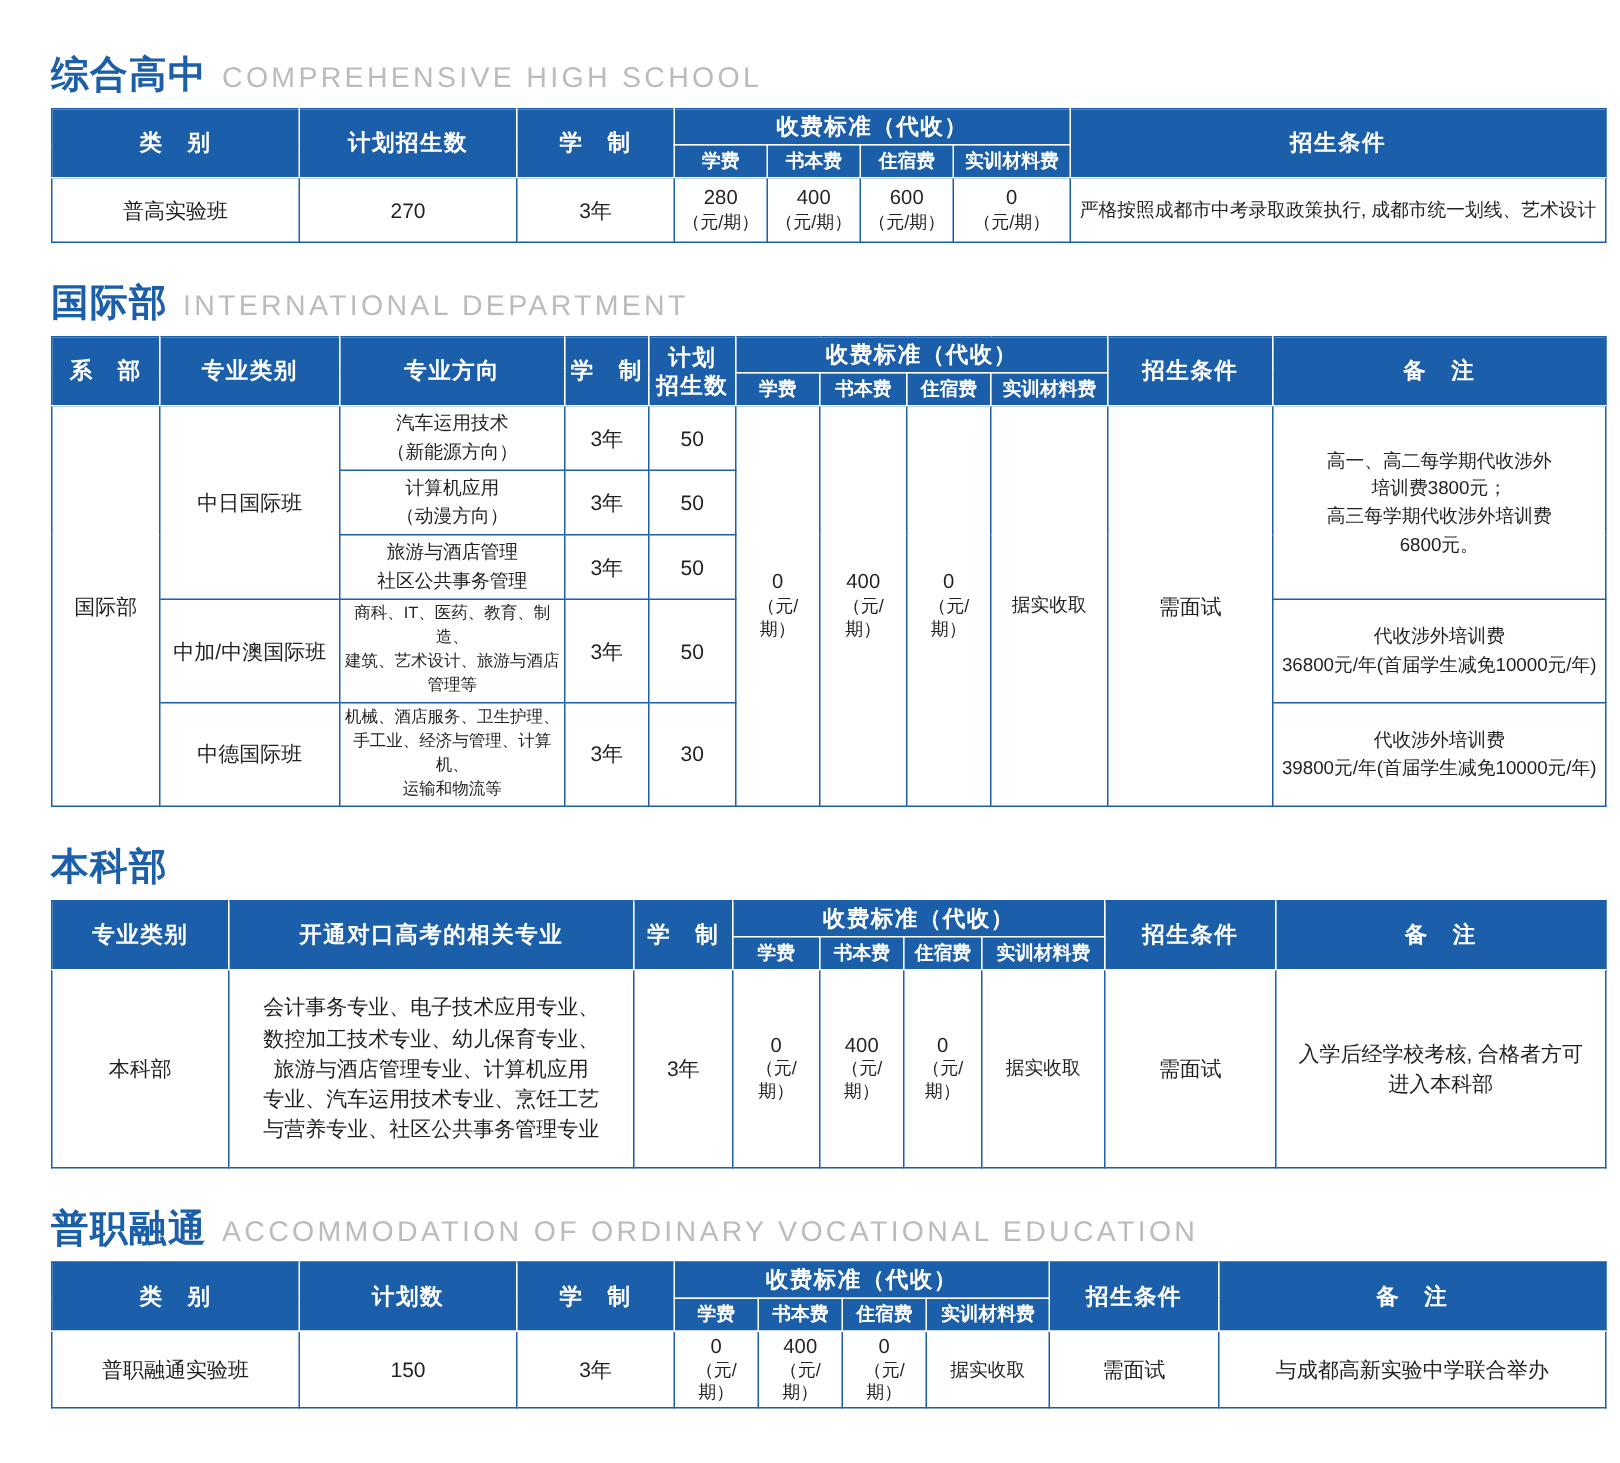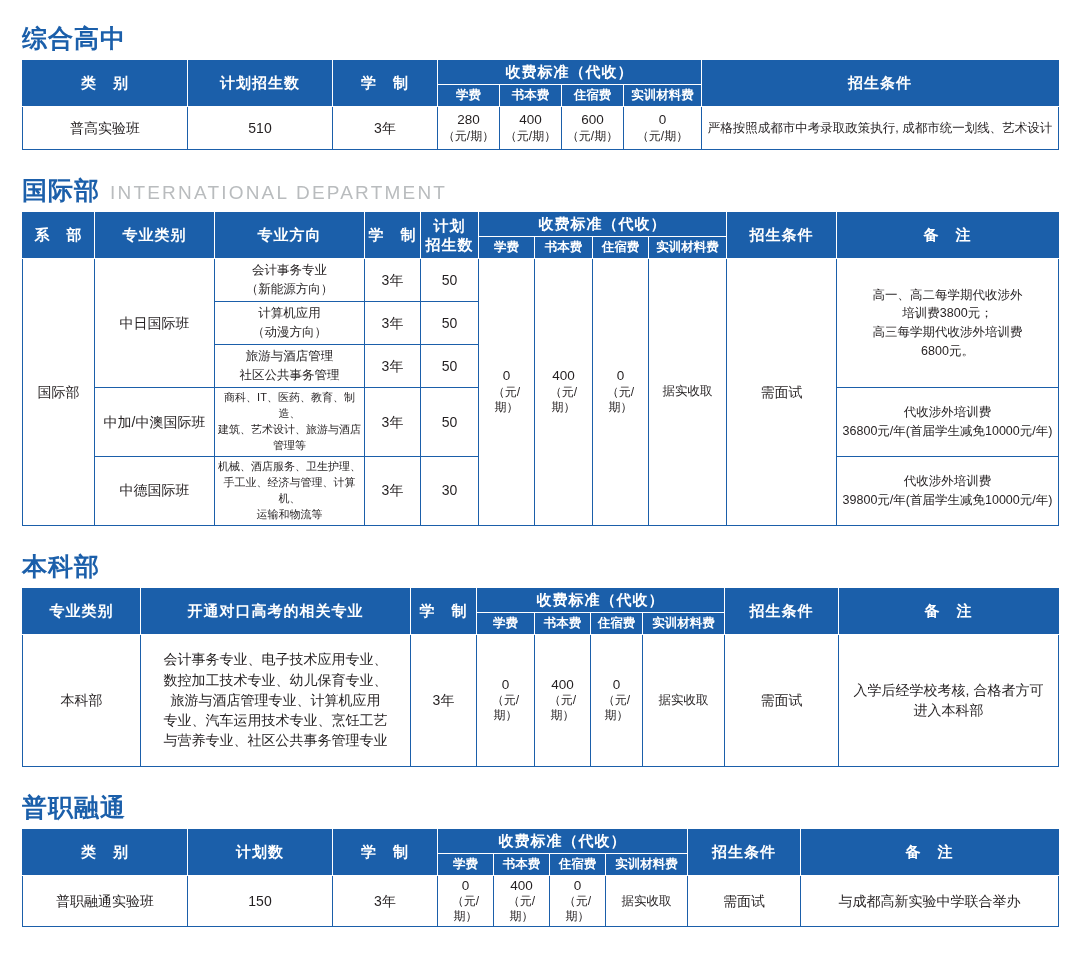--- a/index.html
+++ b/index.html
@@ -11,21 +11,21 @@
     height: 975px;
     background: #ffffff;
     font-family: "Liberation Sans", "DejaVu Sans", sans-serif;
     color: #231f20;
     -webkit-font-smoothing: antialiased;
   }
   .page {
     position: relative;
     width: 873px;
     height: 975px;
-    padding: 0;
+    padding: 12px;
     box-sizing: border-box;
   }
   .section {
     padding: 0 22px;
     box-sizing: border-box;
   }
   .sec-head {
     display: flex;
     align-items: baseline;
     gap: 10px;
@@ -81,20 +81,21 @@
 </style>
 </head>
 <body>
 
 <div class="page">
 
   <div class="spacer-26"></div>
   <div class="section">
     <div class="sec-head">
       <span class="cn">综合高中</span>
+      <span class="en">COMPREHENSIVE HIGH SCHOOL</span>
     </div>
 
     <table class="tbl">
       <colgroup>
         <col style="width:165px">
         <col style="width:145px">
         <col style="width:105px">
         <col style="width:62px">
         <col style="width:62px">
         <col style="width:62px">
@@ -112,21 +113,21 @@
         <tr>
           <th class="h-sub">学费</th>
           <th class="h-sub">书本费</th>
           <th class="h-sub">住宿费</th>
           <th class="h-sub">实训材料费</th>
         </tr>
       </thead>
       <tbody>
         <tr style="height:43px">
           <td class="cell">普高实验班</td>
-          <td class="cell">510</td>
+          <td class="cell">270</td>
           <td class="cell">3年</td>
           <td class="fee">
             <span>280</span>
             <span class="u">（元/期）</span>
           </td>
           <td class="fee">
             <span>400</span>
             <span class="u">（元/期）</span>
           </td>
           <td class="fee">
@@ -180,21 +181,21 @@
           <th class="h-sub">学费</th>
           <th class="h-sub">书本费</th>
           <th class="h-sub">住宿费</th>
           <th class="h-sub">实训材料费</th>
         </tr>
       </thead>
       <tbody>
         <tr style="height:43px">
           <td class="cell" rowspan="5">国际部</td>
           <td class="cell" rowspan="3">中日国际班</td>
-          <td class="small multi">会计事务专业
+          <td class="small multi">汽车运用技术
 （新能源方向）</td>
           <td class="cell">3年</td>
           <td class="cell">50</td>
           <td class="fee" rowspan="5">
             <span>0</span>
             <span class="u">（元/期）</span>
           </td>
           <td class="fee" rowspan="5">
             <span>400</span>
             <span class="u">（元/期）</span>
@@ -306,20 +307,21 @@
 进入本科部</td>
         </tr>
       </tbody>
     </table>
   </div>
 
   <div class="spacer-28"></div>
   <div class="section">
     <div class="sec-head">
       <span class="cn">普职融通</span>
+      <span class="en">ACCOMMODATION OF ORDINARY VOCATIONAL EDUCATION</span>
     </div>
 
     <table class="tbl">
       <colgroup>
         <col style="width:165px">
         <col style="width:145px">
         <col style="width:105px">
         <col style="width:56px">
         <col style="width:56px">
         <col style="width:56px">

